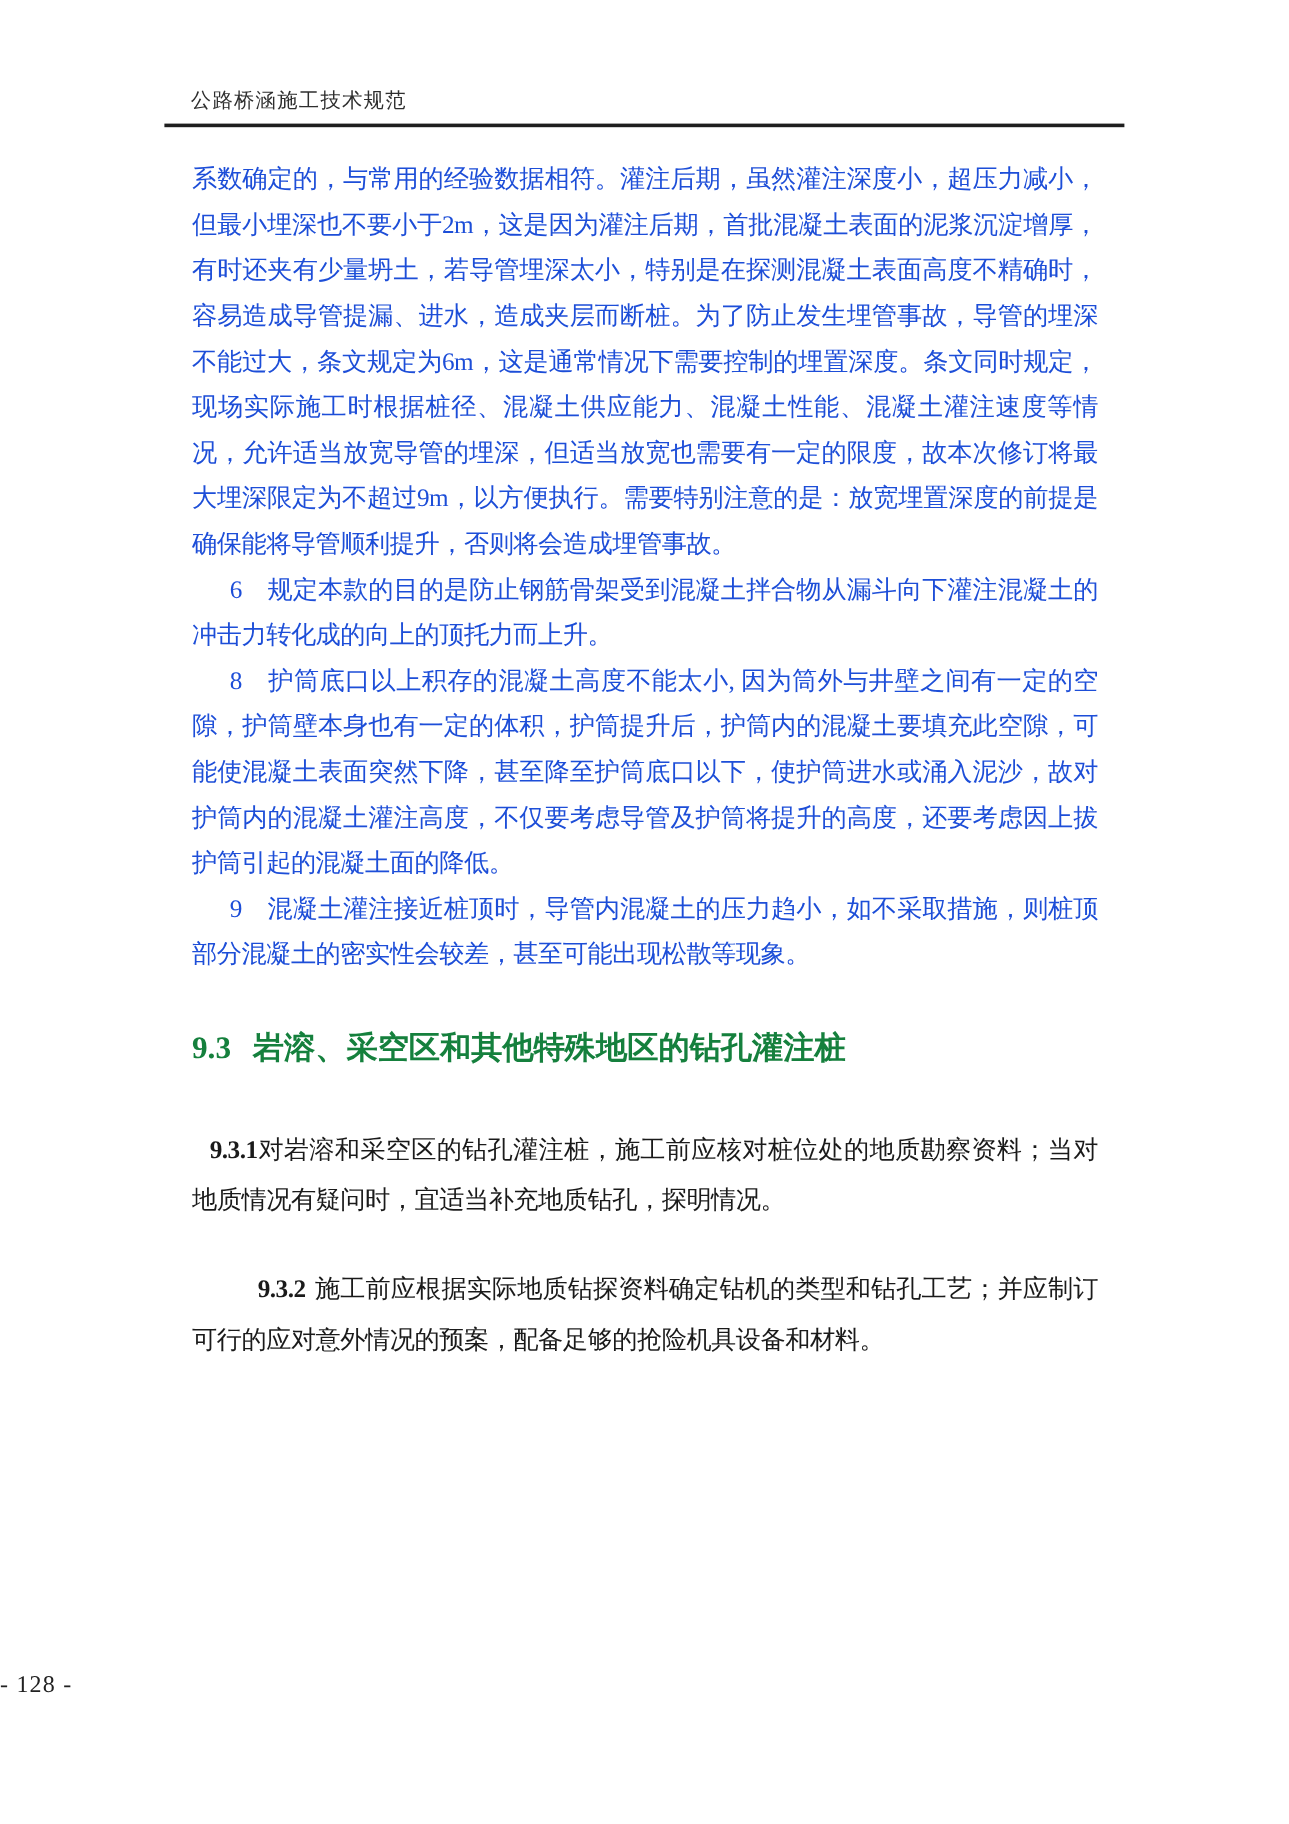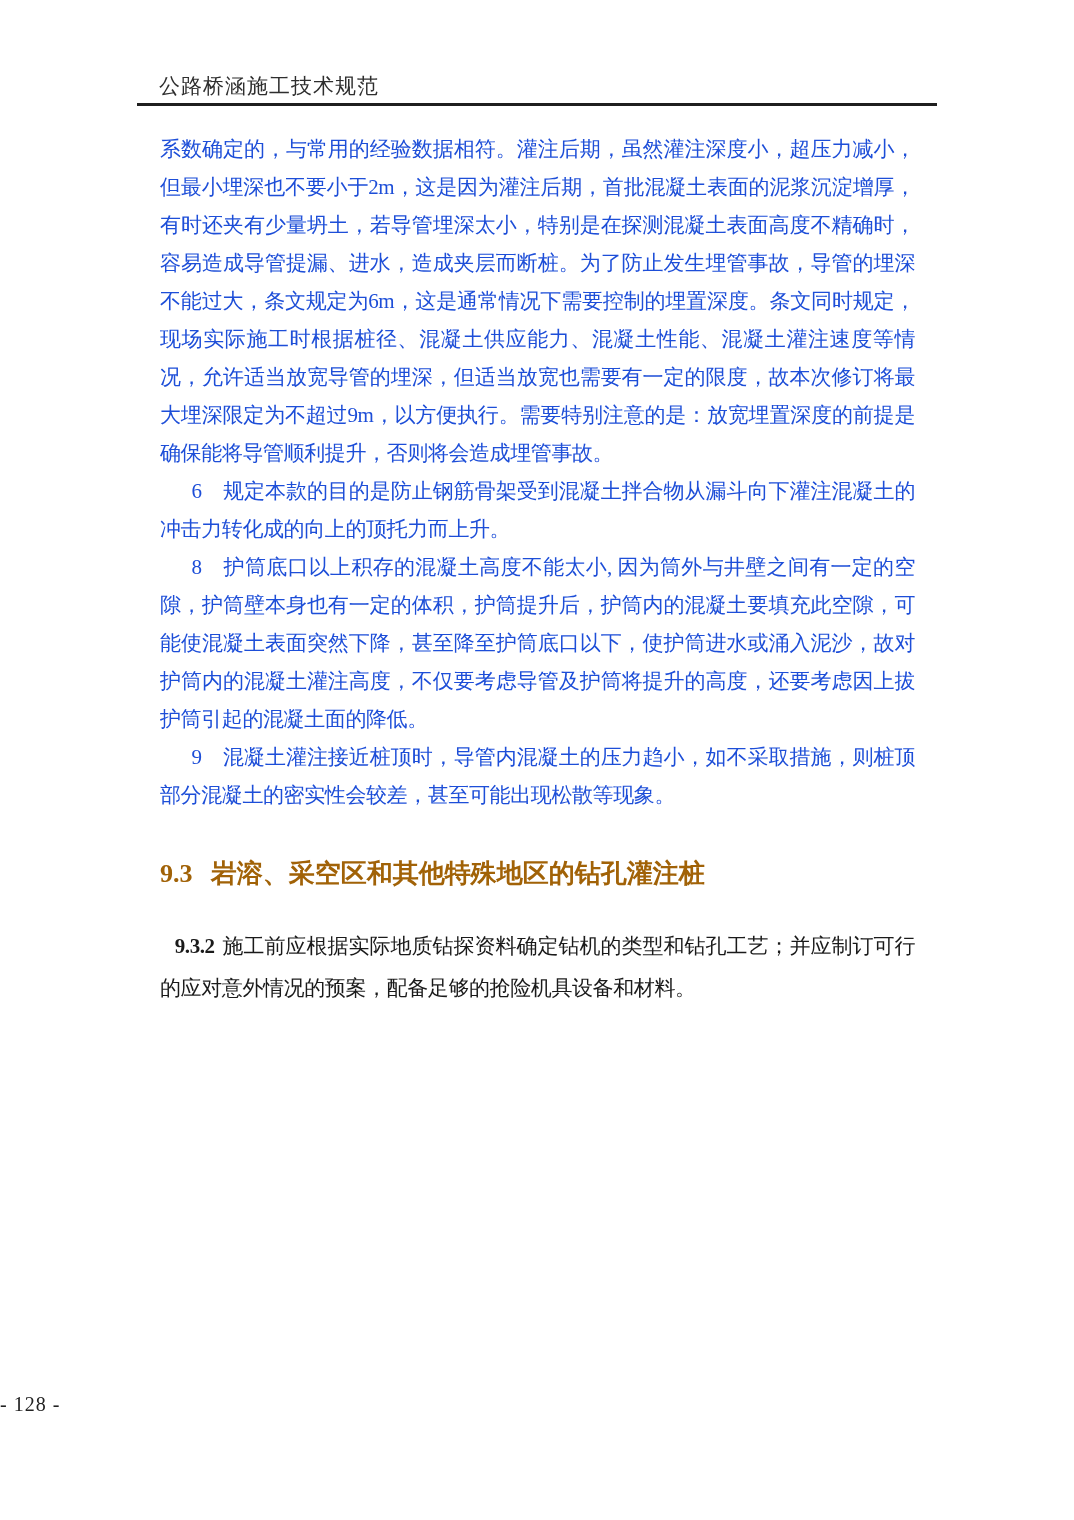--- a/index.html
+++ b/index.html
@@ -7,55 +7,55 @@
     position:relative;
     width:1074px;height:1520px;
     margin:0 auto;
     background:#ffffff;
     font-family:"Liberation Serif", serif;
     color:#1c1c1c;
     overflow:hidden;
   }
   .running-head{
     position:absolute;left:159px;top:72px;
-    font-size:21px;letter-spacing:1px;color:#2e2e2e;
+    font-size:17px;letter-spacing:1px;color:#2e2e2e;
     white-space:nowrap;
   }
   .head-rule{
     position:absolute;left:137px;top:103px;width:800px;height:0;
     border-top:3px solid #1f1f1f;
   }
   .content{
     position:absolute;left:160px;top:130px;width:755px;
   }
   p{margin:0;}
   .kai{
     font-size:21px;line-height:38px;letter-spacing:-0.4px;
     text-align:justify;text-justify:inter-ideograph;
     color:#1d4ed8;
   }
   .kai.indent{text-indent:1.5em;}
   .kai-bold{font-weight:bold;color:#1a1a1a;}
   .section-heading{
     margin-top:40px;
     font-family:"Liberation Sans", sans-serif;
-    font-weight:bold;font-size:26px;line-height:38px;color:#a16207;
+    font-weight:bold;font-size:26px;line-height:38px;color:#15803d;
     white-space:nowrap;
   }
   .section-heading .sec-num{
     font-family:"Liberation Serif", serif;
     margin-right:0.7em;
   }
   .clause{
     font-size:21px;line-height:42px;letter-spacing:-0.4px;
     text-align:justify;text-justify:inter-ideograph;
     color:#1a1a1a;text-indent:0.7em;
   }
   .clause .clause-num{font-weight:bold;}
-  .clause .num-gap{margin-right:0.35em;}
+  .clause .num-gap{margin-right:0.35em;margin-left:40px;}
   .clause-931{margin-top:44px;}
   .clause-932{margin-top:32px;}
   .commentary-label{
     margin-top:38px;
     font-size:21px;line-height:38px;font-weight:bold;color:#1f1f1f;
   }
   .commentary-body{
     margin-top:2px;text-indent:2em;
   }
   .page-footer{
@@ -80,20 +80,23 @@
     <p class="kai indent">6　规定本款的目的是防止钢筋骨架受到混凝土拌合物从漏斗向下灌注混凝土的冲击力转化成的向上的顶托力而上升。</p>
 
     <p class="kai indent">8　护筒底口以上积存的混凝土高度不能太小, 因为筒外与井壁之间有一定的空隙，护筒壁本身也有一定的体积，护筒提升后，护筒内的混凝土要填充此空隙，可能使混凝土表面突然下降，甚至降至护筒底口以下，使护筒进水或涌入泥沙，故对护筒内的混凝土灌注高度，不仅要考虑导管及护筒将提升的高度，还要考虑因上拔护筒引起的混凝土面的降低。</p>
 
     <p class="kai indent">9　混凝土灌注接近桩顶时，导管内混凝土的压力趋小，如不采取措施，则桩顶部分混凝土的密实性会较差，甚至可能出现松散等现象。</p>
 
     <div class="section-heading">
       <span class="sec-num">9.3</span><span>岩溶、采空区和其他特殊地区的钻孔灌注桩</span>
     </div>
 
+    <p class="clause clause-931">
+      <span class="clause-num">9.3.1</span><span>对岩溶和采空区的钻孔灌注桩，施工前应核对桩位处的地质勘察资料；当对地质情况有疑问时，宜适当补充地质钻孔，探明情况。</span>
+    </p>
 
 
 
     <p class="clause clause-932">
       <span class="clause-num num-gap">9.3.2</span><span>施工前应根据实际地质钻探资料确定钻机的类型和钻孔工艺；并应制订可行的应对意外情况的预案，配备足够的抢险机具设备和材料。</span>
     </p>
 
   </div>
 
   <div class="page-footer">- 128 -</div>

